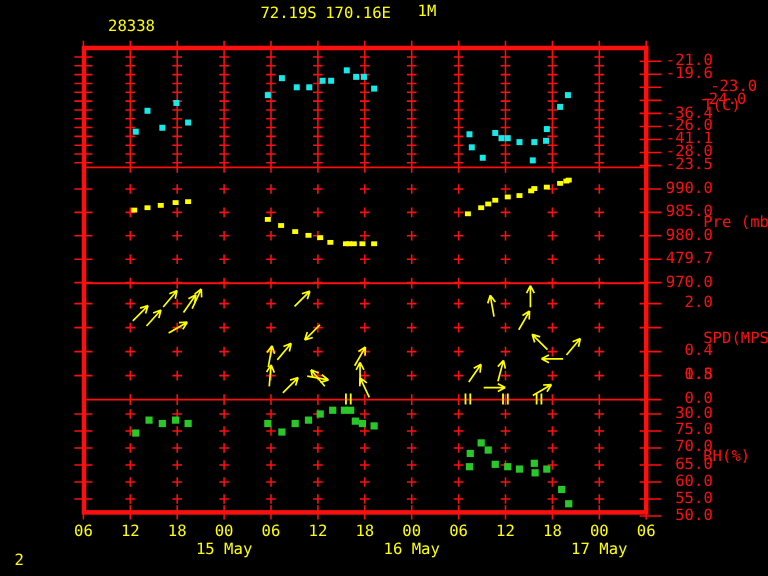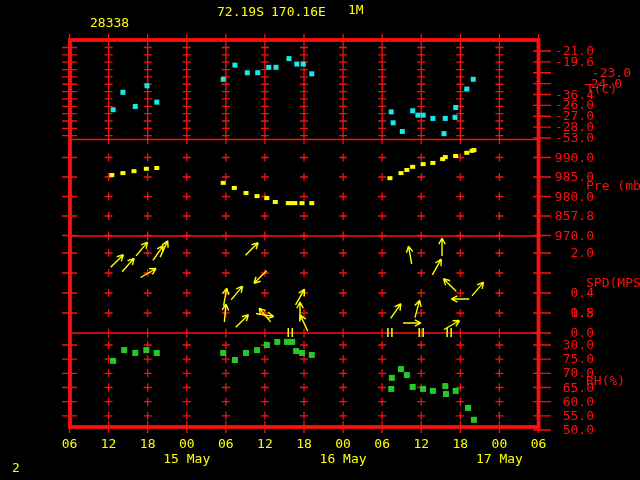--- a/index.html
+++ b/index.html
@@ -145,27 +145,27 @@
       <path d="M447.1787499999999 328v9M451.1787499999999 328v9" stroke="#ffff00" stroke-width="1.5" fill="none"></path>
     </svg>
 
   <div id="yticks">
       <span class="txt red ylab" style="left: 550px; top: 44px;">-21.0</span>
       <span class="txt red ylab" style="left: 550px; top: 54.875px;">-19.6</span>
       <span class="txt red ylab" style="left: 540px; top: 65.75px; margin-left: 47px;">-23.0</span>
       <span class="txt red ylab" style="left: 578px; top: 76.625px;">-24.0</span>
       <span class="txt red ylab" style="left: 550px; top: 87.5px;">-36.4</span>
       <span class="txt red ylab" style="left: 550px; top: 98.375px;">-26.0</span>
-      <span class="txt red ylab" style="left: 550px; top: 109.25px;">-27.0</span>
+      <span class="txt red ylab" style="left: 550px; top: 109.25px;">-41.1</span>
       <span class="txt red ylab" style="left: 550px; top: 120.125px;">-28.0</span>
-      <span class="txt red ylab" style="left: 550px; top: 131px;">-53.0</span>
+      <span class="txt red ylab" style="left: 550px; top: 131px;">-23.5</span>
       <span class="txt red ylab" style="left: 550px; top: 150.5px;">990.0</span>
       <span class="txt red ylab" style="left: 550px; top: 170px;">985.0</span>
       <span class="txt red ylab" style="left: 550px; top: 189.5px;">980.0</span>
-      <span class="txt red ylab" style="left: 550px; top: 209px;">857.8</span>
+      <span class="txt red ylab" style="left: 550px; top: 209px;">479.7</span>
       <span class="txt red ylab" style="left: 550px; top: 228.5px;">970.0</span>
       <span class="txt red ylab" style="left: 550px; top: 246px;">2.0</span>
       <span class="txt red ylab" style="left: 550px; top: 266px; margin-top: 40px;">1.5</span>
       <span class="txt red ylab" style="left: 550px; top: 286px;">0.4</span>
       <span class="txt red ylab" style="left: 550px; top: 306px;">0.8</span>
       <span class="txt red ylab" style="left: 550px; top: 326px;">0.0</span>
       <span class="txt red ylab" style="left: 550px; top: 338px;">30.0</span>
       <span class="txt red ylab" style="left: 550px; top: 352.167px;">75.0</span>
       <span class="txt red ylab" style="left: 550px; top: 366.333px;">70.0</span>
       <span class="txt red ylab" style="left: 550px; top: 380.5px;">65.0</span>

